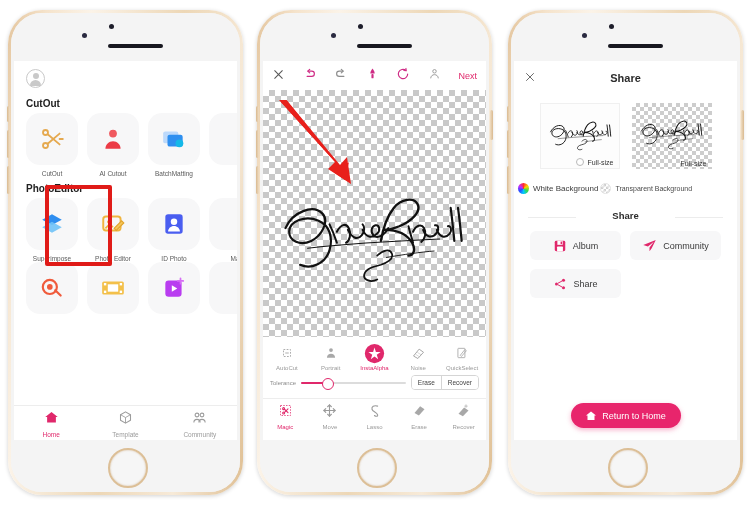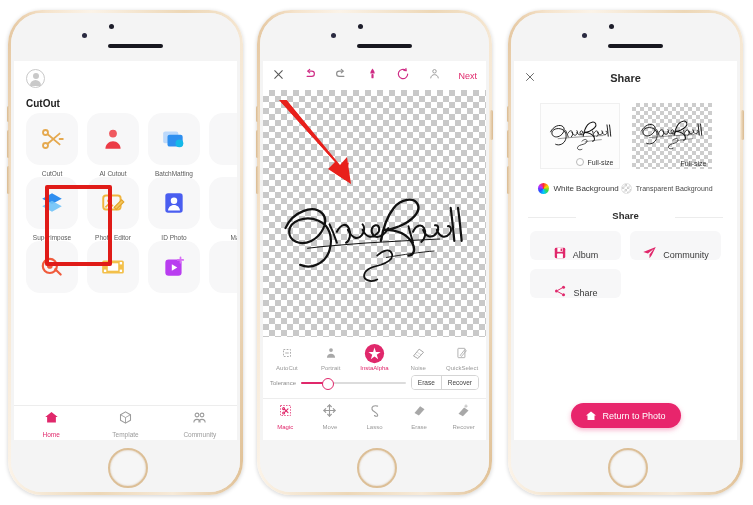--- a/index.html
+++ b/index.html
@@ -145,37 +145,37 @@
       linear-gradient(45deg,#cdcdcd 25%,transparent 25%,transparent 75%,#cdcdcd 75%),
       linear-gradient(45deg,#cdcdcd 25%,transparent 25%,transparent 75%,#cdcdcd 75%);
     background-size:8px 8px;background-position:0 0,4px 4px;
   }
   .prevsig{position:absolute;left:4px;top:8px;width:72px;}
   .prevlabel{position:absolute;right:5px;bottom:2px;font-size:7px;color:#333;display:flex;align-items:center;gap:3px;}
   .radio{width:6px;height:6px;border-radius:50%;border:1px solid #b9b9b9;display:inline-block;background:#fff;}
   .radio.sel{background:#e0286b;border-color:#e0286b;box-shadow:inset 0 0 0 1.4px #fff;}
   .fmtrow{display:flex;justify-content:center;gap:58px;padding:14px 0 0 0;}
   .fmt{display:flex;align-items:center;gap:5px;font-size:8.5px;font-weight:bold;color:#3a3a3a;}
-  .bgrow{display:flex;justify-content:center;align-items:center;gap:2px;padding:14px 4px 0 4px;}
+  .bgrow{display:flex;justify-content:flex-start;align-items:center;gap:2px;padding:14px 4px 0 4px;}
   .bgopt{display:flex;align-items:center;gap:4px;font-size:8px;color:#3a3a3a;}
   .bgopt.sm{font-size:7px;color:#4a4a4a;}
   .wheel{width:11px;height:11px;border-radius:50%;
     background:conic-gradient(#ff2d2d,#ffd400,#37d94a,#00c8ff,#2b4bff,#c32bff,#ff2d2d);}
   .checkdot{width:11px;height:11px;border-radius:50%;
     background-color:#fff;
     background-image:
       linear-gradient(45deg,#cfcfcf 25%,transparent 25%,transparent 75%,#cfcfcf 75%),
       linear-gradient(45deg,#cfcfcf 25%,transparent 25%,transparent 75%,#cfcfcf 75%);
     background-size:5px 5px;background-position:0 0,2.5px 2.5px;
     border:1px solid #e2e2e2;box-sizing:border-box;}
   .shlabel{text-align:center;font-size:9.5px;font-weight:bold;color:#2c2c2c;padding:16px 0 0 0;position:relative;}
   .shlabel:before,.shlabel:after{content:"";position:absolute;top:23px;width:48px;height:1px;background:#ececec;}
   .shlabel:before{left:14px;} .shlabel:after{right:14px;}
   .grid2{display:grid;grid-template-columns:1fr 1fr;gap:9px;padding:10px 16px 0 16px;}
-  .gbtn{background:#f7f7f8;border-radius:6px;height:29px;display:flex;align-items:flex-end;justify-content:center;gap:6px;
+  .gbtn{background:#f7f7f8;border-radius:6px;height:29px;display:flex;align-items:center;justify-content:center;gap:6px;
         font-size:9px;color:#3a3a3a;}
   .returnbtn{
     position:absolute;left:50%;margin-left:-55px;bottom:12px;width:110px;height:25px;border-radius:14px;
     background:#e8256c;color:#fff;font-size:9px;display:flex;align-items:center;justify-content:center;gap:5px;
     box-shadow:0 2px 5px rgba(232,37,108,.35);
   }
 </style>
 </head>
 <body>
 
@@ -232,20 +232,21 @@
               </svg>
             </div>
             <div class="tilelabel">BatchMatting</div>
           </div>
           <div class="tile">
             <div class="tileimg"></div>
             <div class="tilelabel"></div>
           </div>
         </div>
 
+        <div class="sect-title">PhotoEditor</div>
         <div class="tilerow">
           <div class="tile">
             <div class="tileimg">
               <svg width="26" height="26" viewBox="0 0 24 24">
                 <path d="M12 3 L21 8 L12 13 L3 8 Z" fill="#2f8ef0"></path>
                 <path d="M12 10 L21 15 L12 20 L3 15 Z" fill="#6fc2f7" opacity=".9"></path>
               </svg>
             </div>
             <div class="tilelabel">Superimpose</div>
           </div>
@@ -658,21 +659,21 @@
               <path d="M8.3 10.8 L15.6 6.8 M8.3 13.2 L15.6 17.2" stroke="#e0286b" stroke-width="1.7"></path>
             </svg>
             <span>Share</span>
           </div>
         </div>
 
         <div class="returnbtn">
           <svg width="12" height="12" viewBox="0 0 24 24">
             <path d="M12 3 L22 11 h-3 v9 H5 v-9 H2 Z" fill="#ffffff"></path>
           </svg>
-          <span>Return to Photo</span>
+          <span>Return to Home</span>
         </div>
       </div>
 
       <div class="botbar">
         <div class="homebtn"></div>
       </div>
     </div>
   </div>
 
 </div>

